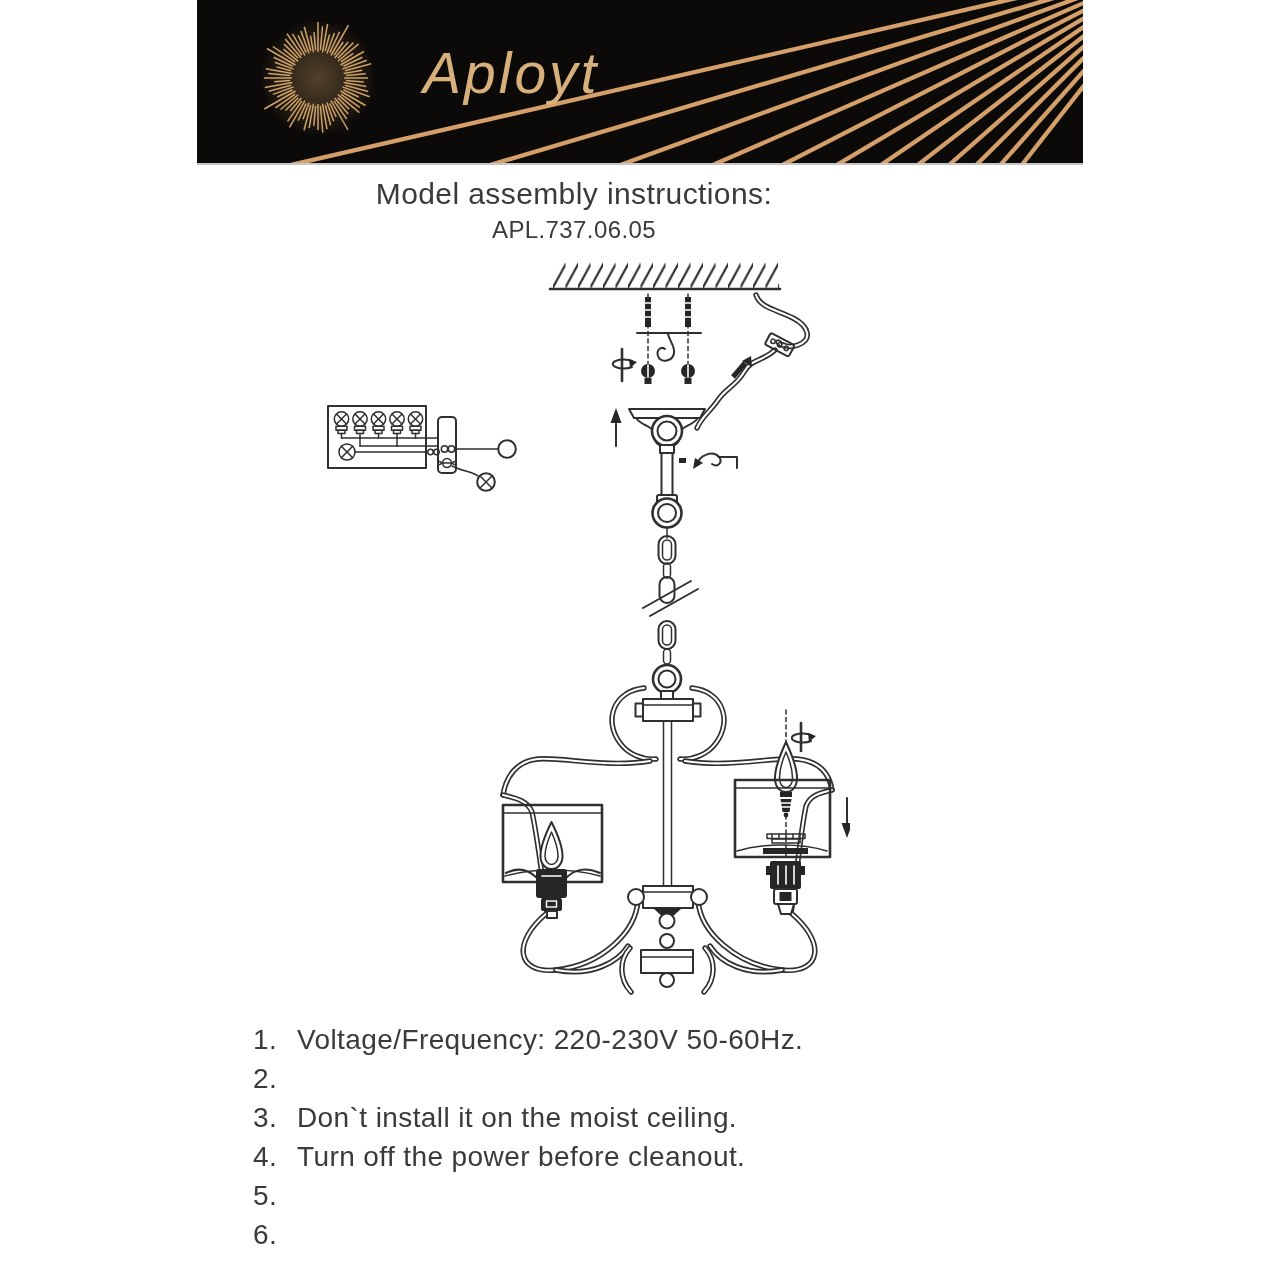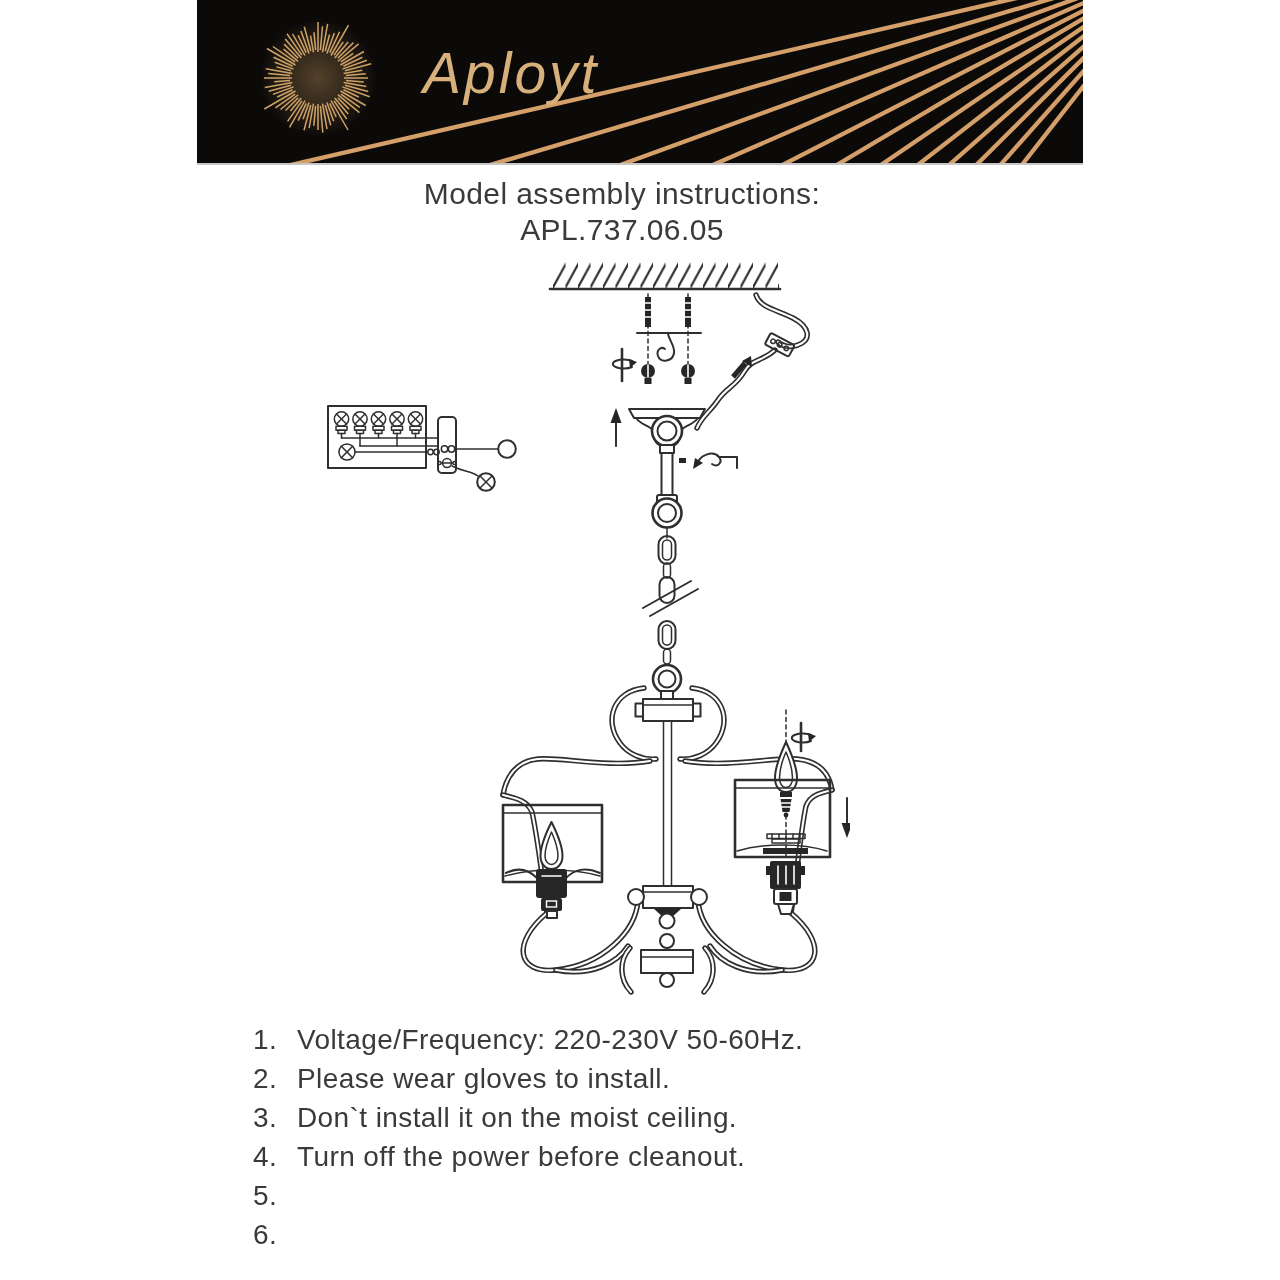--- a/index.html
+++ b/index.html
@@ -11,23 +11,23 @@
   .banner{
     position:absolute;left:197px;top:0;width:886px;height:163px;
     background:#0c0a09;overflow:hidden;border-bottom:2px solid #c6c6c6;
   }
   .banner svg{position:absolute;left:0;top:0;}
   .brand{
     position:absolute;left:226px;top:40px;font-size:57px;font-weight:400;
     letter-spacing:3px;color:#d7b07b;font-style:italic;
   }
   
-  .title-block{position:absolute;left:0;top:176px;width:1148px;text-align:center;margin-left:48px;}
+  .title-block{position:absolute;left:0;top:176px;width:1148px;text-align:center;}
   .title-line{font-size:30px;line-height:36px;font-weight:500;letter-spacing:.4px;color:#3a3a3a;}
-  .model-line{font-size:30px;line-height:35px;font-weight:500;letter-spacing:.4px;color:#3a3a3a;}
+  .model-line{font-size:24px;line-height:35px;font-weight:500;letter-spacing:.4px;color:#3a3a3a;}
   
   .diagram{position:absolute;left:250px;top:250px;width:600px;height:770px;}
   .ln{stroke:#2f2f2f;fill:none;stroke-width:2;stroke-linecap:round;stroke-linejoin:round}
   .thin{stroke-width:1.5}
   .thk{stroke-width:2.6}
   .fillc{fill:#262626;stroke:none}
   .w{fill:#ffffff}
   .dblo{stroke:#2f2f2f;stroke-width:5.4;fill:none;stroke-linecap:round}
   .dbli{stroke:#ffffff;stroke-width:2.1;fill:none;stroke-linecap:round}
   .dash{stroke-dasharray:4 3.5}
@@ -450,21 +450,20 @@
     </g>
   </svg>
 
   <ol class="instructions">
     <li>
       <span class="num">1.</span>
       <span class="txt">Voltage/Frequency: 220-230V 50-60Hz.</span>
     </li>
     <li>
       <span class="num">2.</span>
-      <span class="txt">Please wear gloves to install.</span>
     </li>
     <li>
       <span class="num">3.</span>
       <span class="txt">Don`t install it on the moist ceiling.</span>
     </li>
     <li>
       <span class="num">4.</span>
       <span class="txt">Turn off the power before cleanout.</span>
     </li>
     <li>

